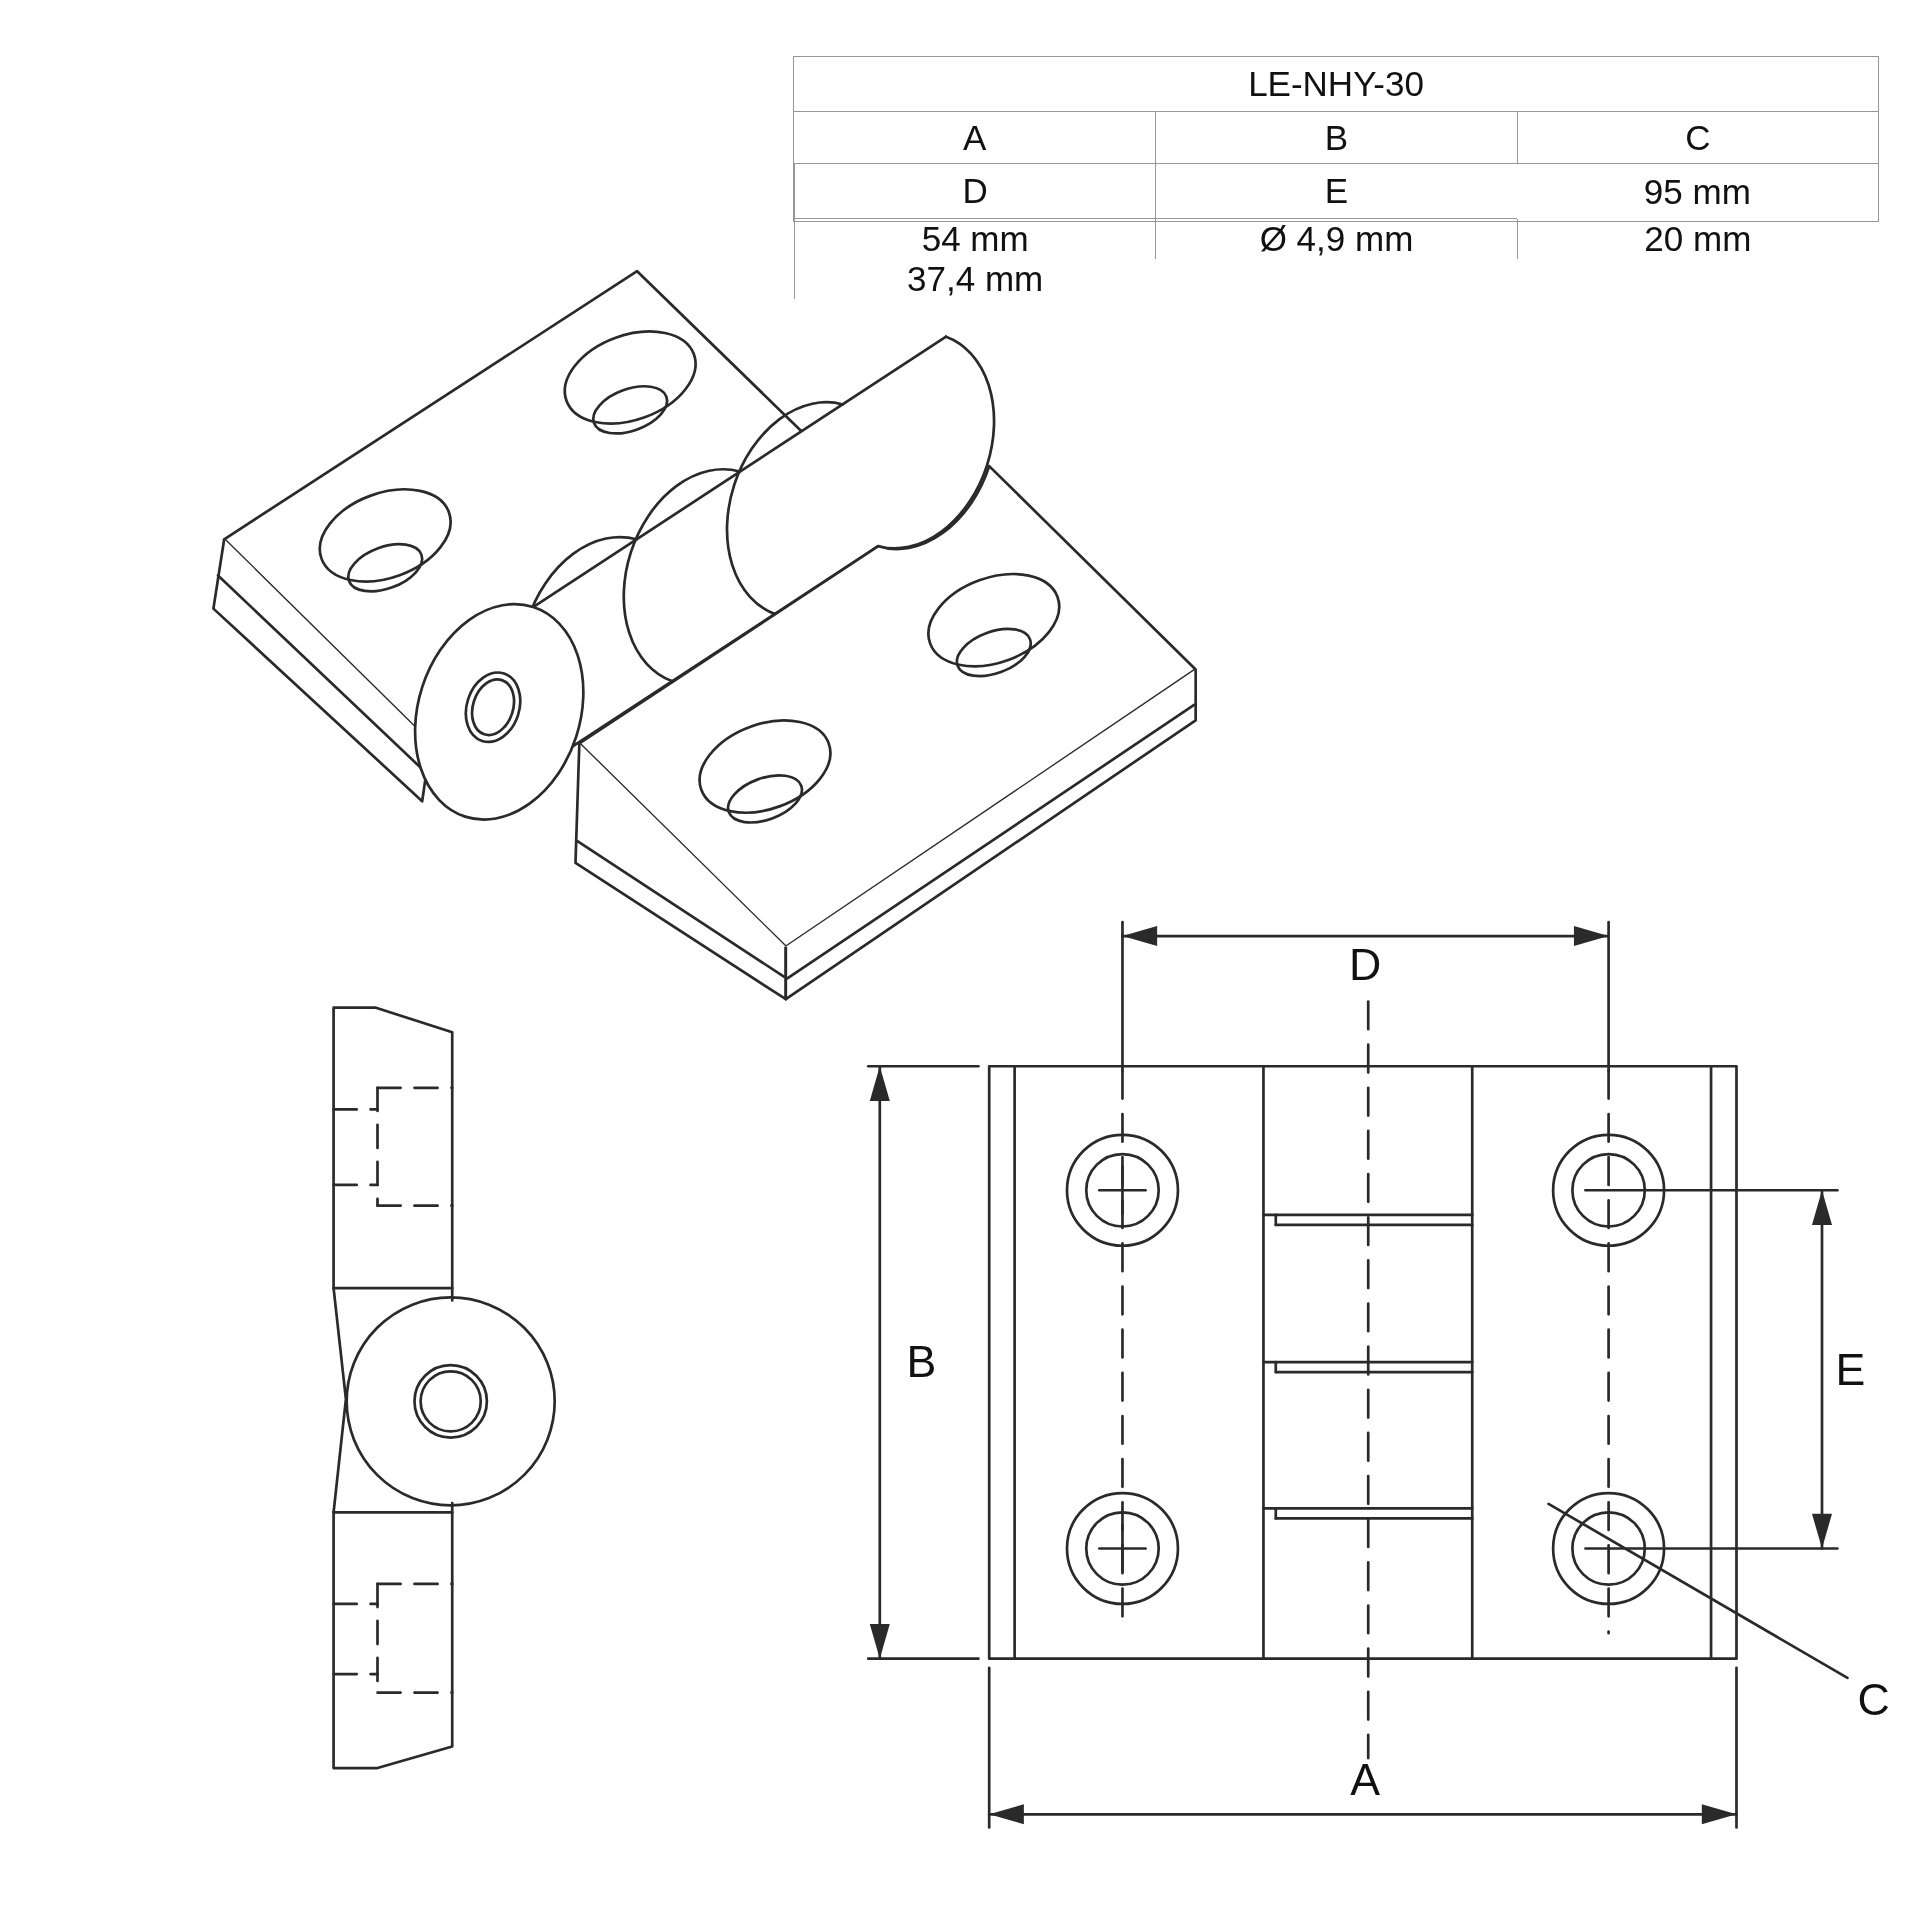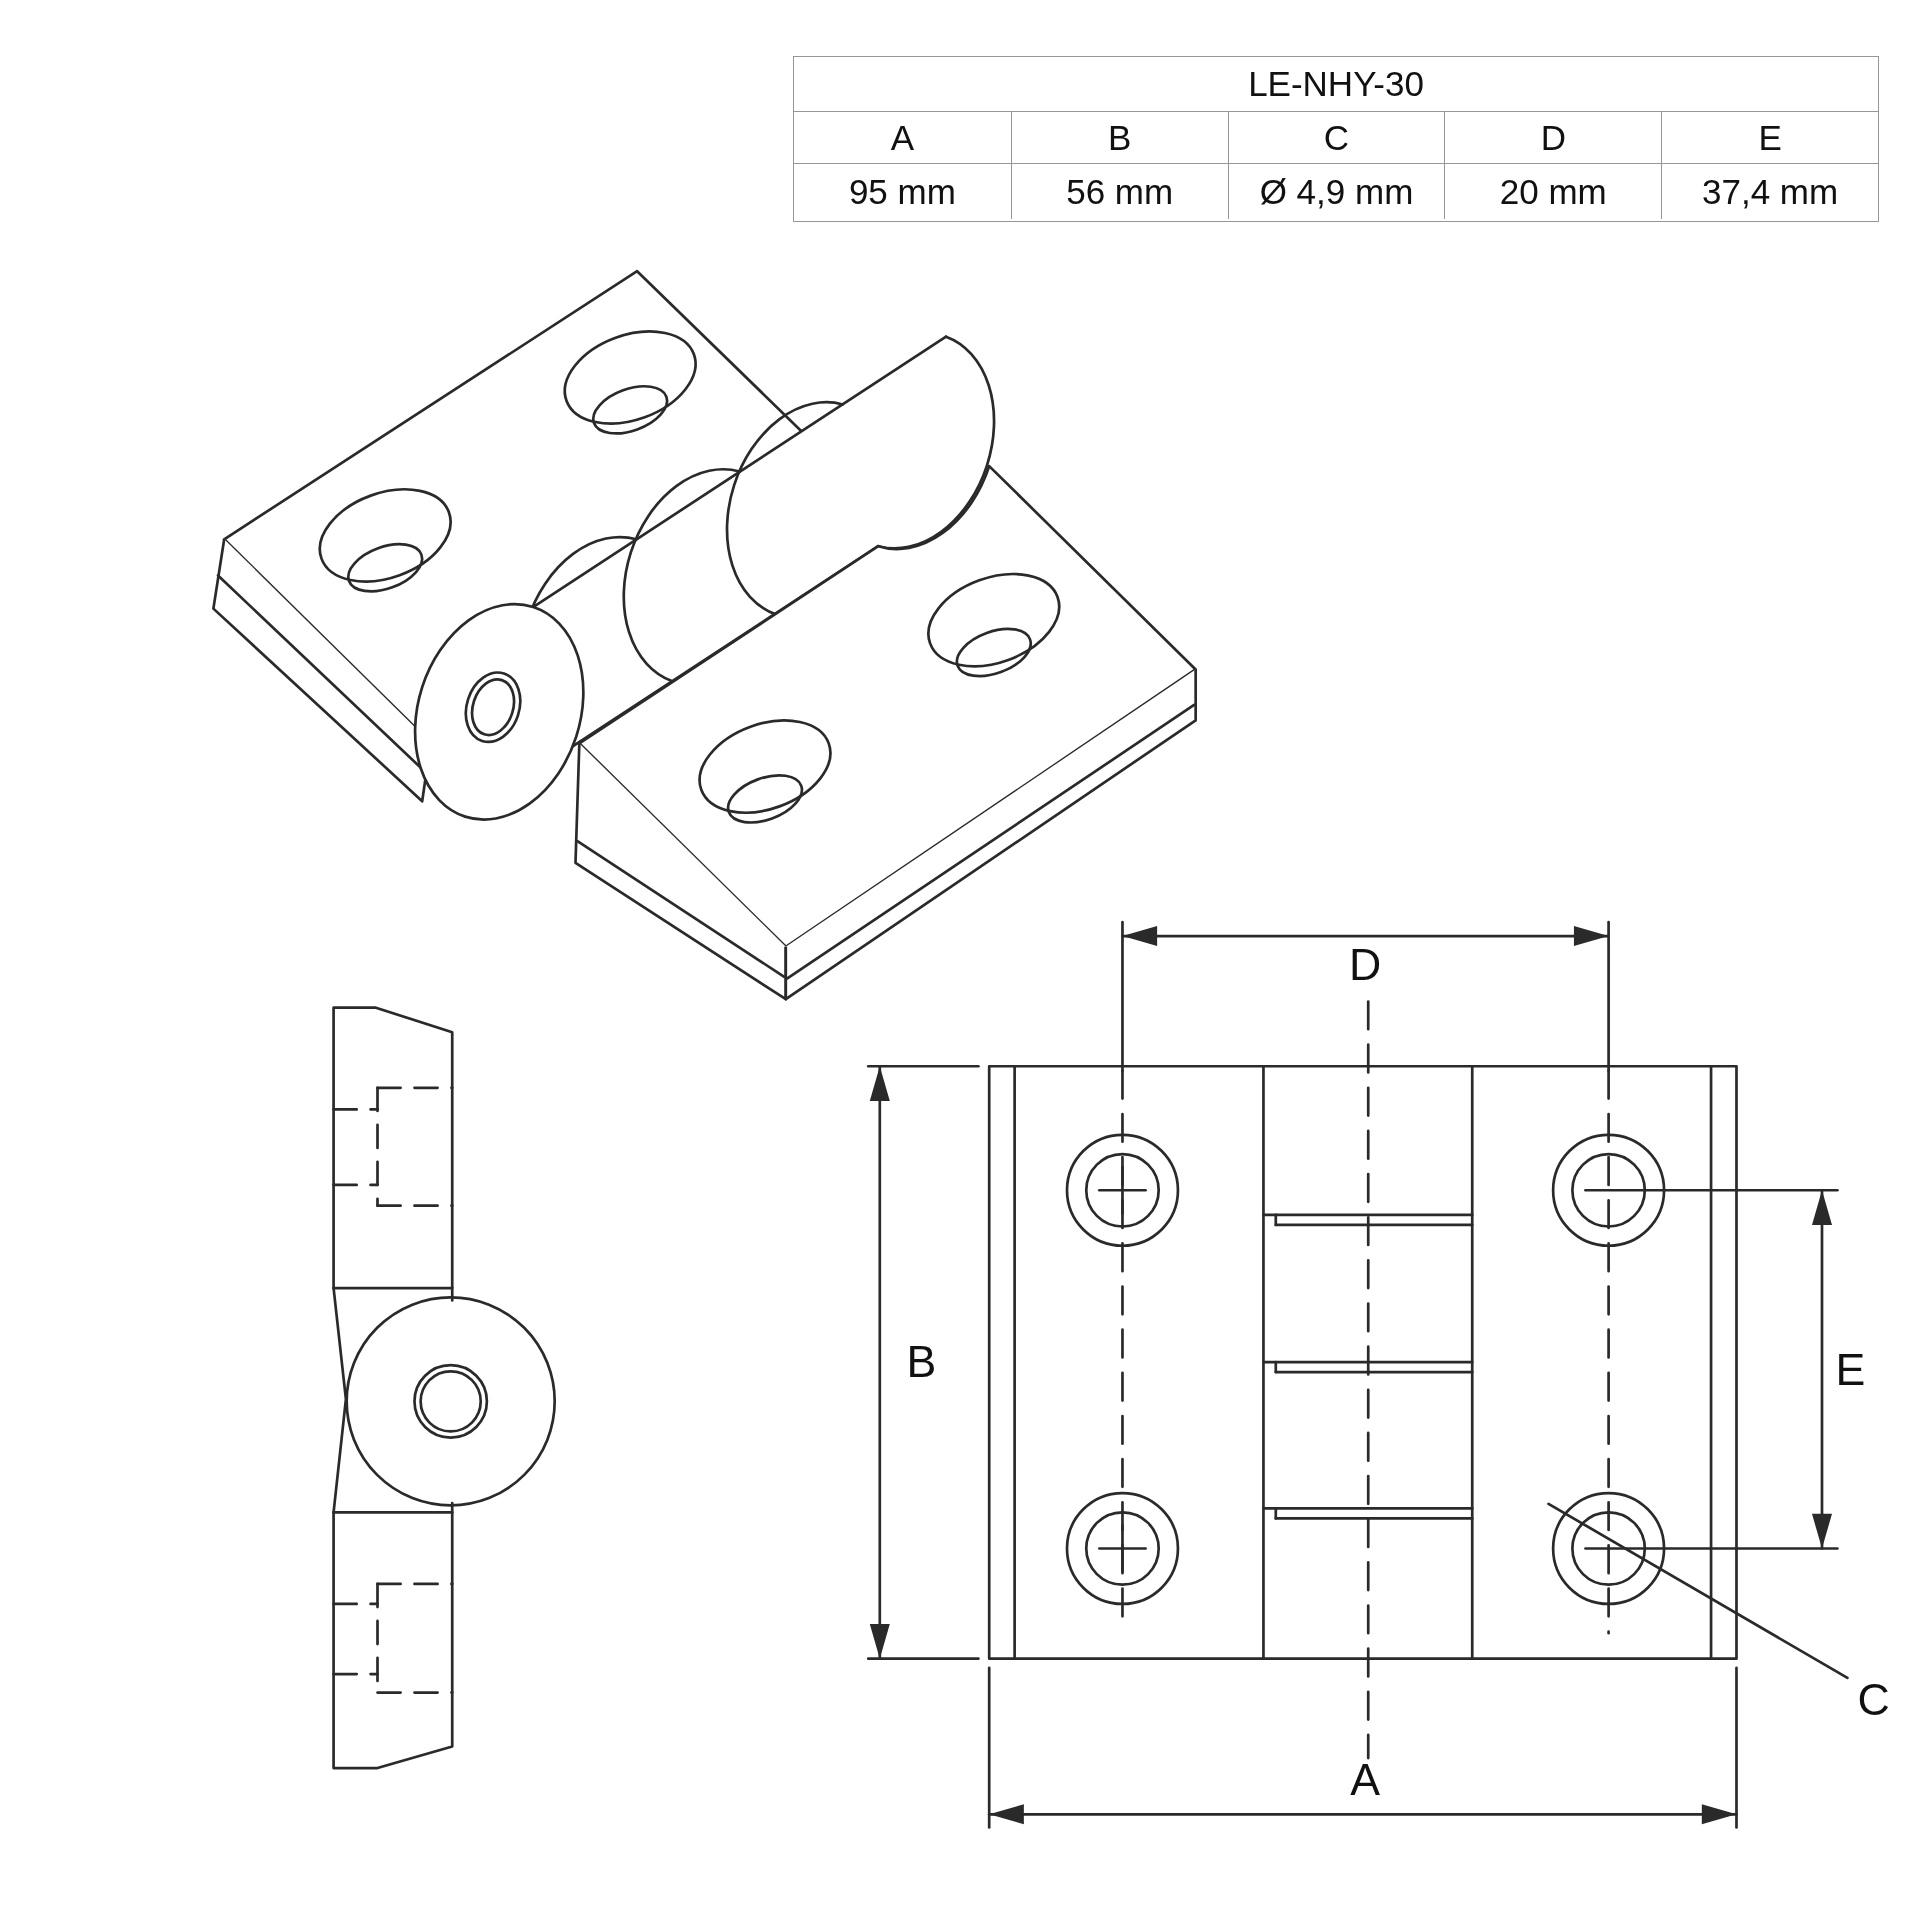--- a/index.html
+++ b/index.html
@@ -2,21 +2,21 @@
 <html style="font-size:12.3px"><head>
 <meta charset="utf-8">
 <style>
   html,body{margin:0;padding:0;background:#ffffff;}
   body{width:1926px;height:1926px;position:relative;overflow:hidden;
        font-family:"Liberation Sans", sans-serif;color:#111;}
   
   .spec-table{
     position:absolute;left:793px;top:56px;width:1086px;height:166px;
     display:grid;grid-template-rows:55px 52px 55px;
-    grid-template-columns:repeat(5,1fr);
+    grid-template-columns:repeat(3,1fr);
     border:1.5px solid #979797;background:#fff;box-sizing:border-box;
   }
   .spec-table .hdr{
     grid-column:1/-1;display:flex;align-items:center;justify-content:center;
     font-size:35px;font-weight:500;border-bottom:1.5px solid #979797;
   }
   .spec-table .cell{
     display:flex;align-items:center;justify-content:center;font-size:35px;
     border-left:1.5px solid #979797;box-sizing:border-box;
   }
@@ -37,21 +37,21 @@
 <body>
 
 <div class="spec-table">
   <div class="hdr">LE-NHY-30</div>
   <div class="cell letter first">A</div>
   <div class="cell letter">B</div>
   <div class="cell letter">C</div>
   <div class="cell letter">D</div>
   <div class="cell letter">E</div>
   <div class="cell first">95 mm</div>
-  <div class="cell">56 mm</div>
+  <div class="cell">54 mm</div>
   <div class="cell">Ø 4,9 mm</div>
   <div class="cell">20 mm</div>
   <div class="cell">37,4 mm</div>
 </div>
 
 <div class="sheet">
 <svg width="1926" height="1926" viewBox="0 0 2500 2500" xmlns="http://www.w3.org/2000/svg">
 
   <g>
 

